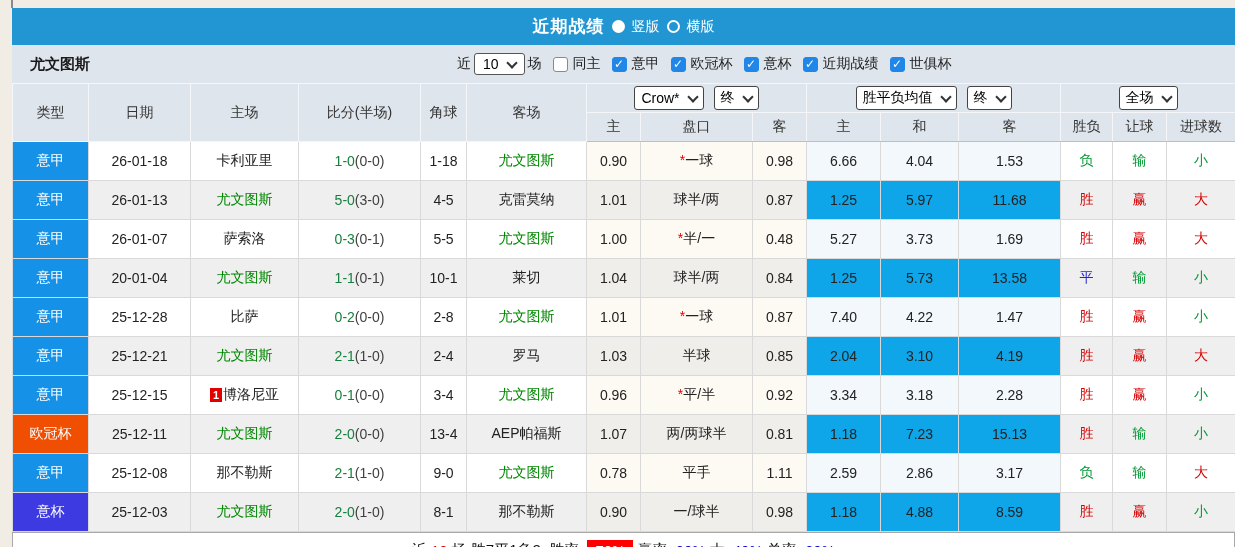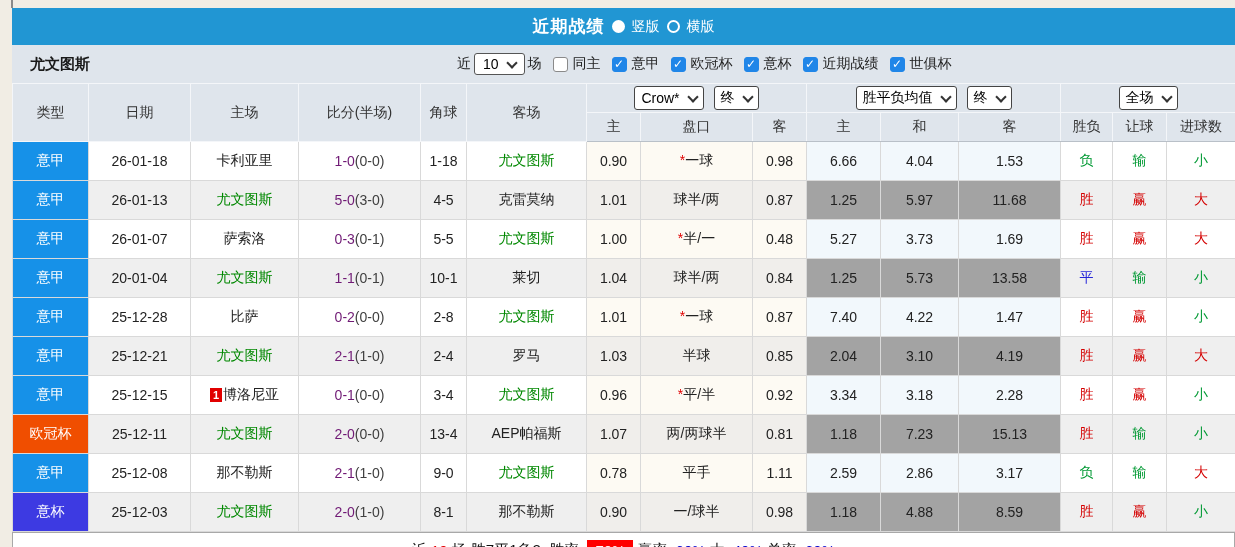--- a/index.html
+++ b/index.html
@@ -60,28 +60,28 @@
   thead .sel-cell{padding:1px 0;}
   thead .selwrap{display:flex;justify-content:center;gap:10px;}
   .hsel{padding:2px 6px;border:1px solid #444;border-radius:3px;}
 
   tbody td{border:1px solid #d9d9d9;height:36px;font-size:14px;color:#222;}
   tbody tr.odd{background:#fff;}
   tbody tr.even{background:#efefef;}
   tbody tr.odd td.hcap{background:#fdfaf3;}
   tbody tr.even td.hcap{background:#f0eeeb;}
   tbody tr.odd td.avg{background:#f2f8fc;}
-  tbody tr.even td.avg{background:#a3a3a3;}
+  tbody tr.even td.avg{background:#0ea5e9;}
 
   td.type-cell{color:#fff;font-size:14px;}
   td.type-cell.serie{background:#1691e8;}
   td.type-cell.ucl{background:#f04e00;}
   td.type-cell.coppa{background:#3d3ae2;}
 
-  .s-main{color:#701a75;}
+  .s-main{color:#15803d;}
   .s-half{color:#404040;}
   .juve{color:#008800;}
   .star{color:#e10000;}
   .redcard{
     display:inline-block;background:#e10000;color:#fff;
     font-size:11px;line-height:14px;padding:0 3px;margin-right:1px;font-weight:bold;
   }
   .redcard:empty{display:none;}
   .c-red{color:#d40000;}
   .c-green{color:#009933;}

